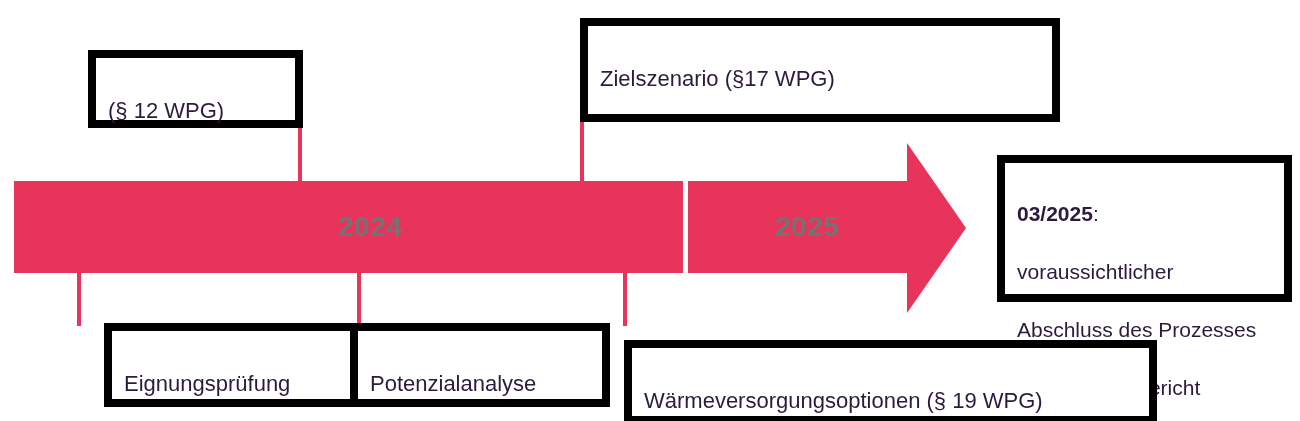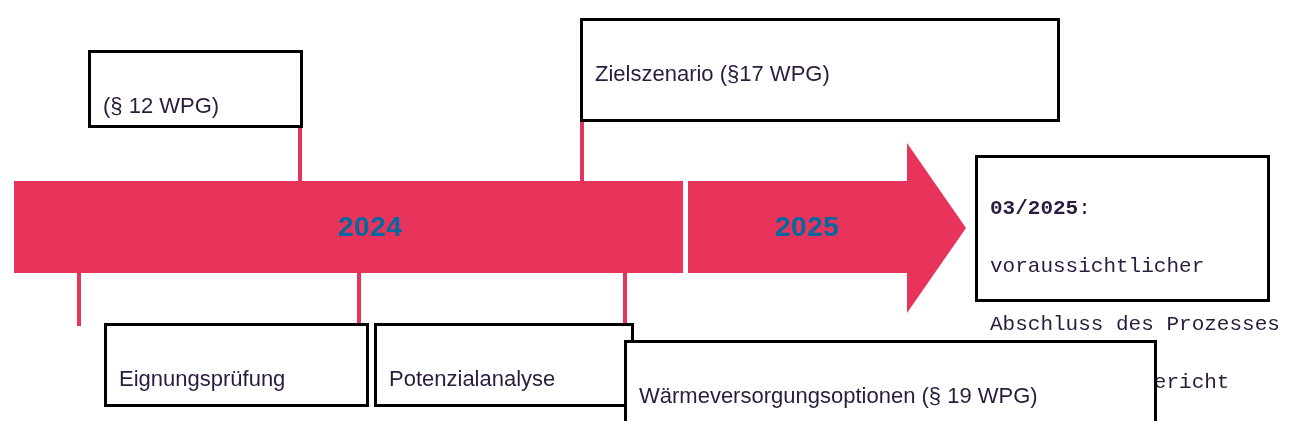--- a/index.html
+++ b/index.html
@@ -32,33 +32,33 @@
     width: 1300px;
     height: 421px;
     pointer-events: none;
   }
   .arrow-layer svg {
     display: block;
   }
 
   .year-label {
     position: absolute;
-    color: #0369a1;
+    color: #737373;
     font-weight: bold;
     font-size: 28px;
     letter-spacing: 0.5px;
     line-height: 1;
     font-family: "Liberation Sans", sans-serif;
   }
 
   
   .box {
     position: absolute;
     background: #ffffff;
-    border: 3px solid #000000;
+    border: 8px solid #000000;
     box-sizing: border-box;
     color: #2b1b3d;
     font-size: 22px;
     line-height: 1.35;
     padding: 8px 12px 6px 12px;
     font-family: "Liberation Sans", sans-serif;
     white-space: pre-line;
   }
   .box .line {
     display: block;
@@ -97,33 +97,33 @@
   <span class="year-label" style="left:767px; top:213px;margin-left:8px;">2025</span>
 
   <div class="box" style="left:88px; top:50px; width:215px; height:78px;">
     <span class="line">(§ 12 WPG)</span>
   </div>
 
   <div class="box" style="left:580px; top:18px; width:480px; height:104px;">
     <span class="line">Zielszenario (§17 WPG)</span>
   </div>
 
-  <div class="box" style="left:975px; top:155px; width:295px; height:147px; font-size:21px; line-height:1.38;font-family:Liberation Mono, monospace;">
+  <div class="box" style="left:997px; top:155px; width:295px; height:147px; font-size:21px; line-height:1.38;">
     <span class="line"><span class="bold">03/2025</span><span>:</span></span>
     <span class="line">voraussichtlicher</span>
     <span class="line">Abschluss des Prozesses</span>
     <span class="line">und Vorlage Bericht</span>
   </div>
 
   <div class="box" style="left:70px; top:323px; width:265px; height:84px;margin-left:34px;">
     <span class="line">Eignungsprüfung</span>
     
   </div>
 
-  <div class="box" style="left:350px; top:323px; width:260px; height:84px;margin-left:24px;">
+  <div class="box" style="left:350px; top:323px; width:260px; height:84px;">
     <span class="line">Potenzialanalyse</span>
     
   </div>
 
   <div class="box" style="left:624px; top:340px; width:533px; height:84px;">
     <span class="line">Wärmeversorgungsoptionen (§ 19 WPG)</span>
     
   </div>
 
 </div>

